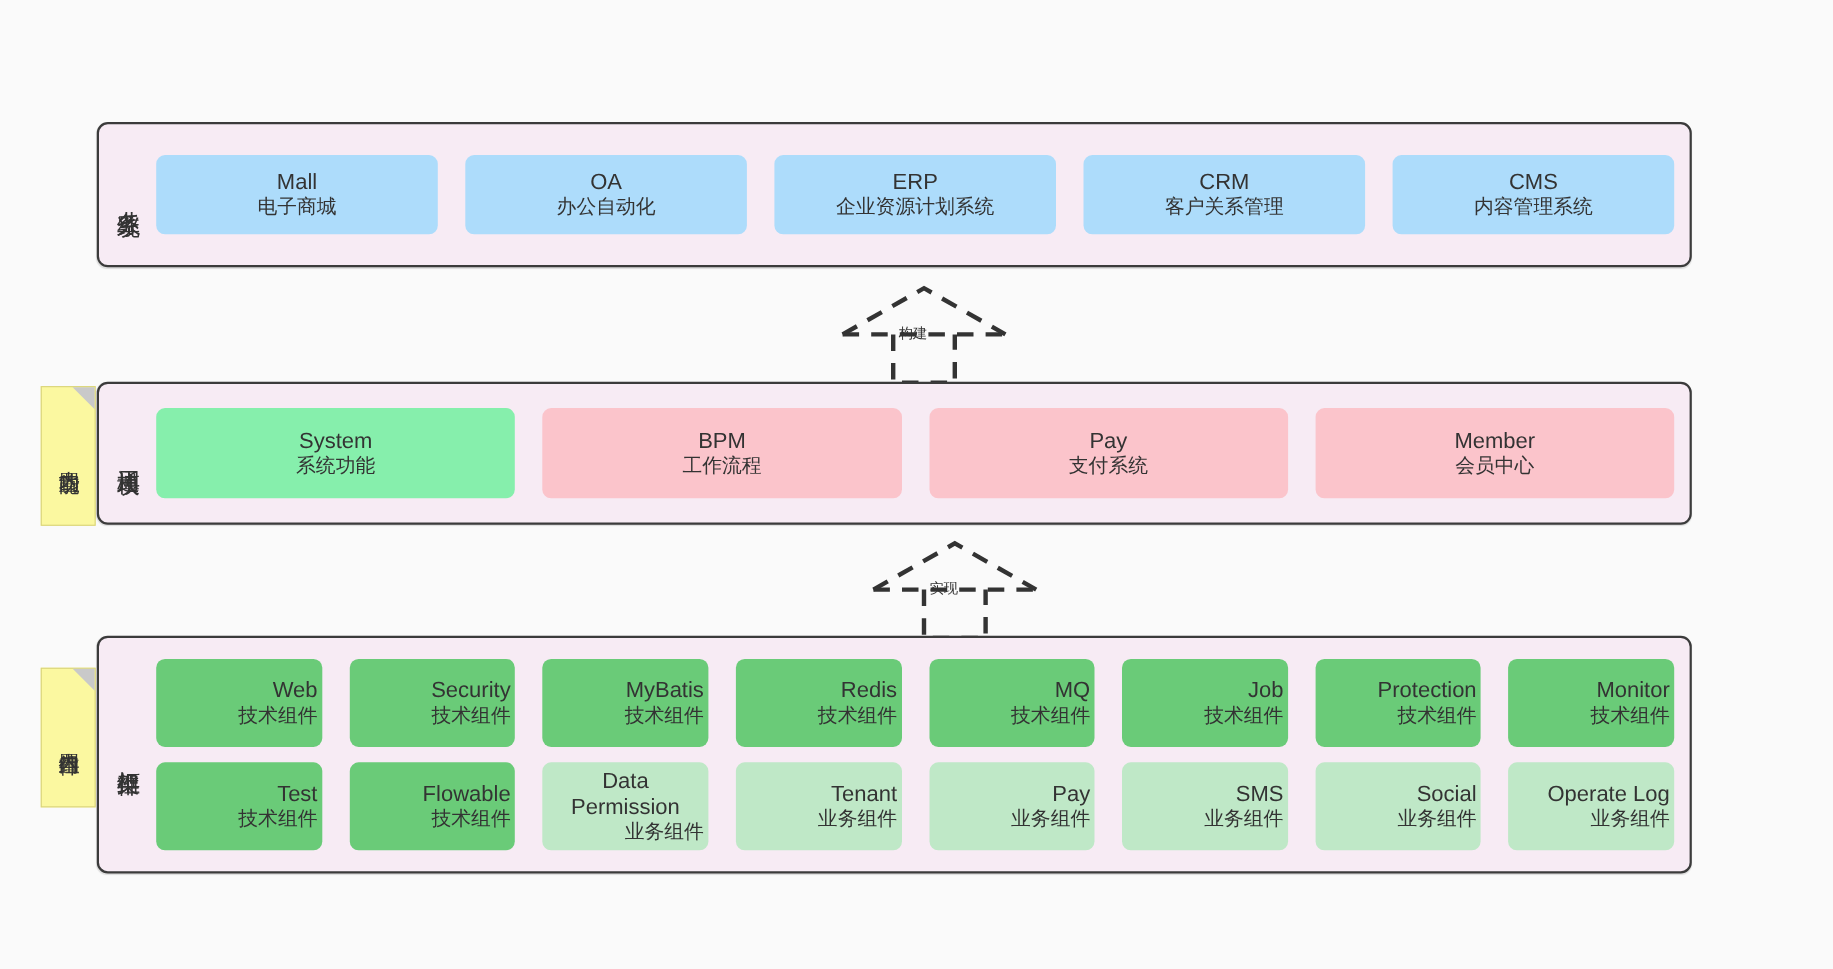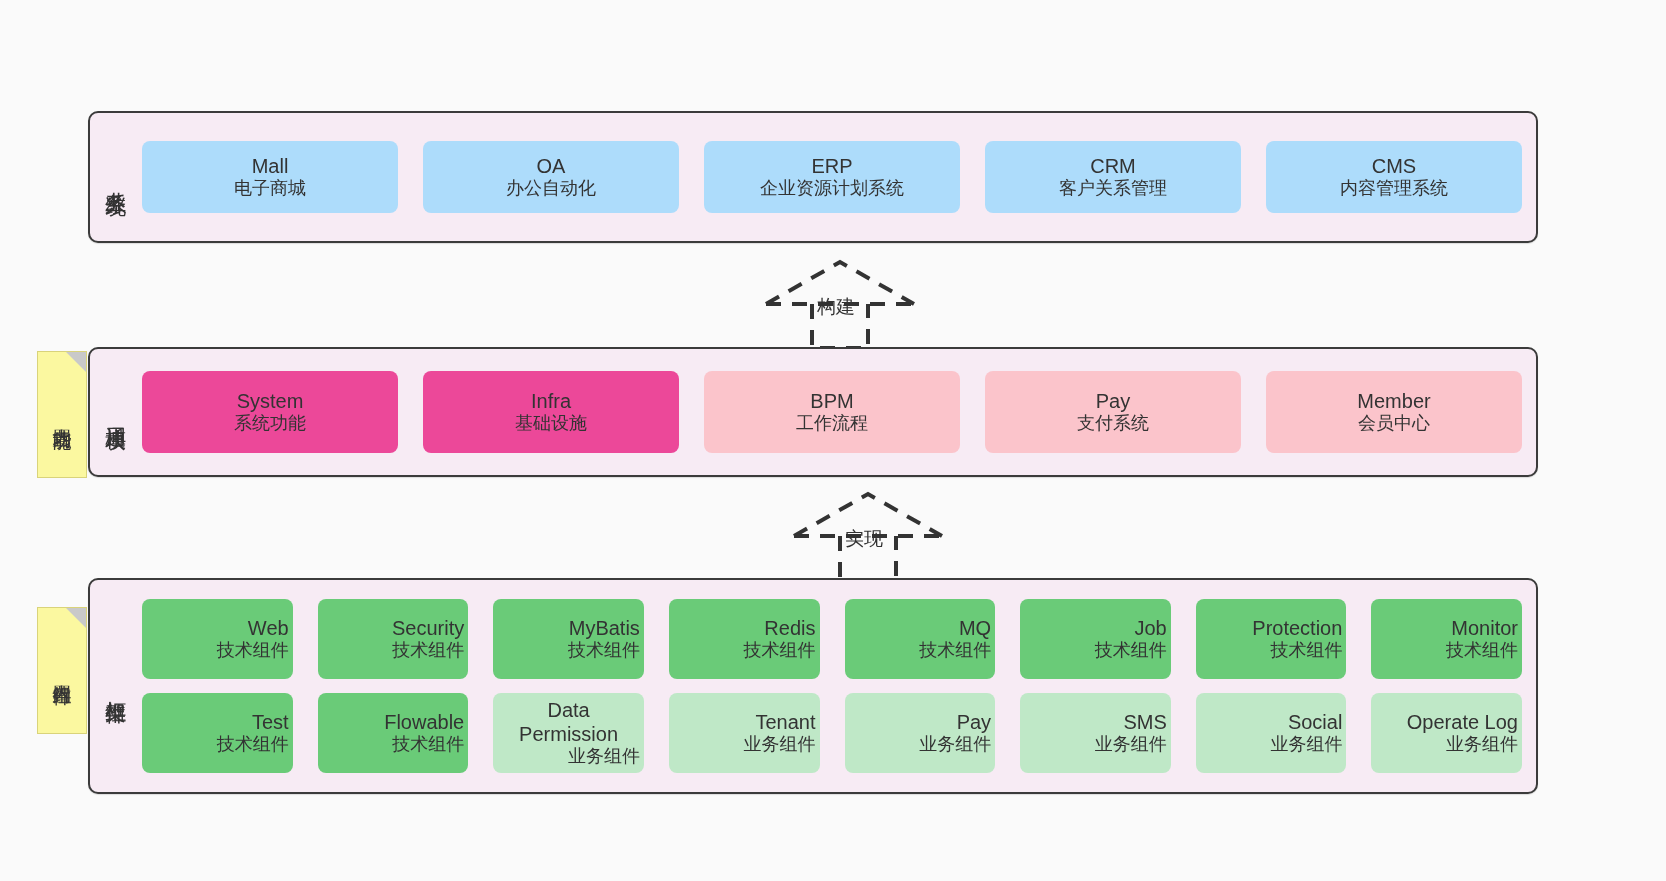--- a/index.html
+++ b/index.html
@@ -77,21 +77,21 @@
     line-height: 1.22;
   }
   .card .en {
     font-size: 20px;
     white-space: normal;
   }
   .card .cn {
     font-size: 18px;
   }
   .c-blue      { background: #addcfb; }
-  .c-red       { background: #ec4899; text-align: center; }
+  .c-red       { background: #86efac; text-align: center; }
   .c-pink      { background: #fbc4cb; align-items: center; }
   .c-green     { background: #6acb78; }
   .c-greenlite { background: #bfe8c7; }
 
   
   #layer-business {
     left: 88px;  top: 111px;  width: 1450px; height: 132px;
   }
   #layer-business .card { height: 72px; min-height: 72px; }
 
@@ -137,21 +137,21 @@
 
   
   .uml-arrow {
     position: absolute;
     width: 160px;
     height: 92px;
   }
   .uml-arrow svg { display: block; overflow: visible; }
   .uml-label {
     position: absolute;
-    font-size: 19px;
+    font-size: 13px;
     color: #333333;
     background: transparent;
     white-space: nowrap;
     user-select: none;
   }
   #arrow-build { left: 760px; top: 258px; }
   #arrow-build .uml-label { left: 57px; top: 36px; }
   #arrow-impl  { left: 788px; top: 490px; }
   #arrow-impl  .uml-label { left: 57px; top: 36px; }
 </style>
@@ -202,24 +202,20 @@
   </div>
 
   <div class="layer" id="layer-common">
     <div class="layer-title">通用模块</div>
     <div class="layer-body">
       <div class="row">
         <div class="card c-red">
           <span class="en">System</span>
           <span class="cn">系统功能</span>
         </div>
-        <div class="card c-red">
-          <span class="en">Infra</span>
-          <span class="cn">基础设施</span>
-        </div>
         <div class="card c-pink">
           <span class="en">BPM</span>
           <span class="cn">工作流程</span>
         </div>
         <div class="card c-pink">
           <span class="en">Pay</span>
           <span class="cn">支付系统</span>
         </div>
         <div class="card c-pink">
           <span class="en">Member</span>

